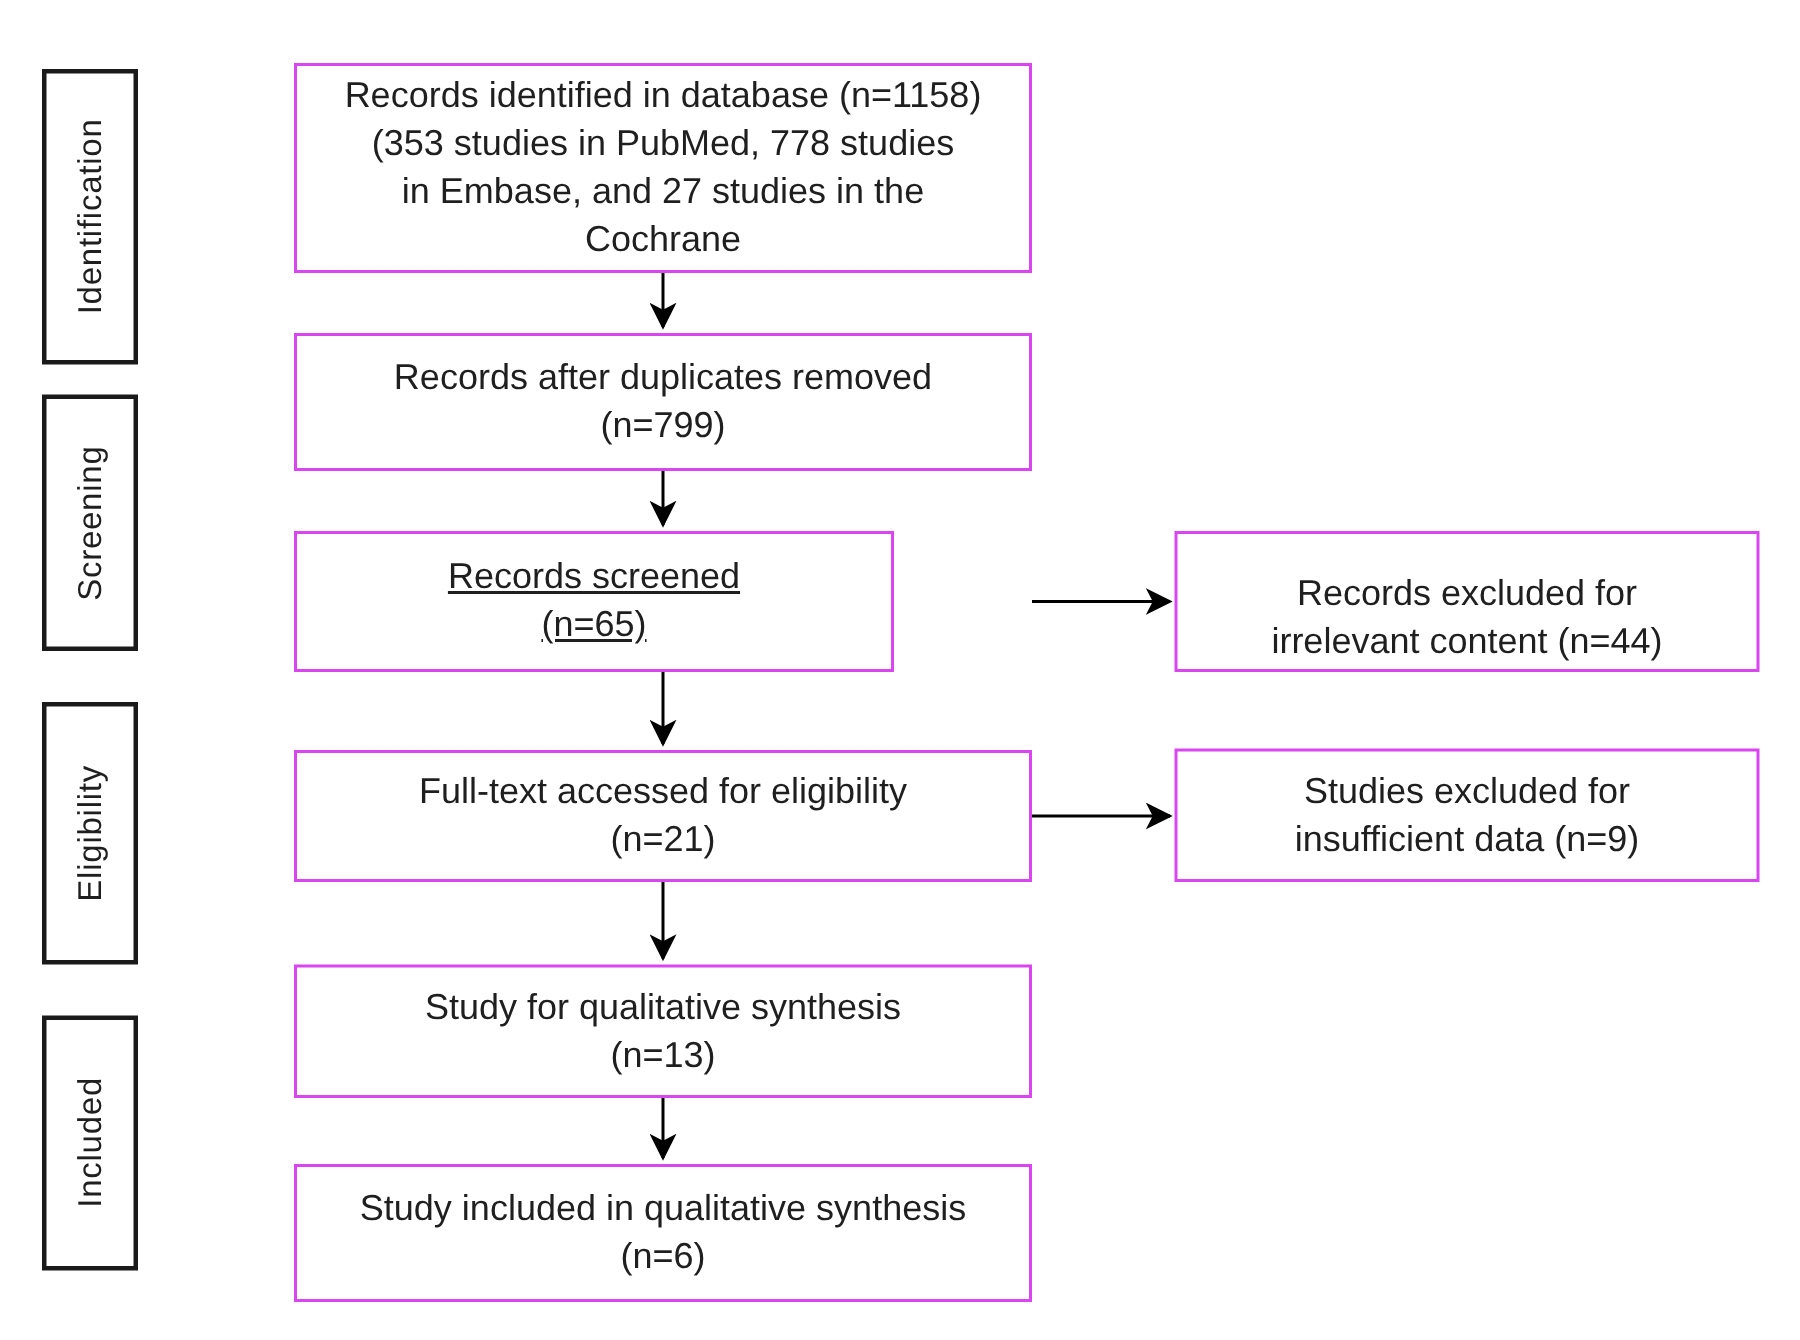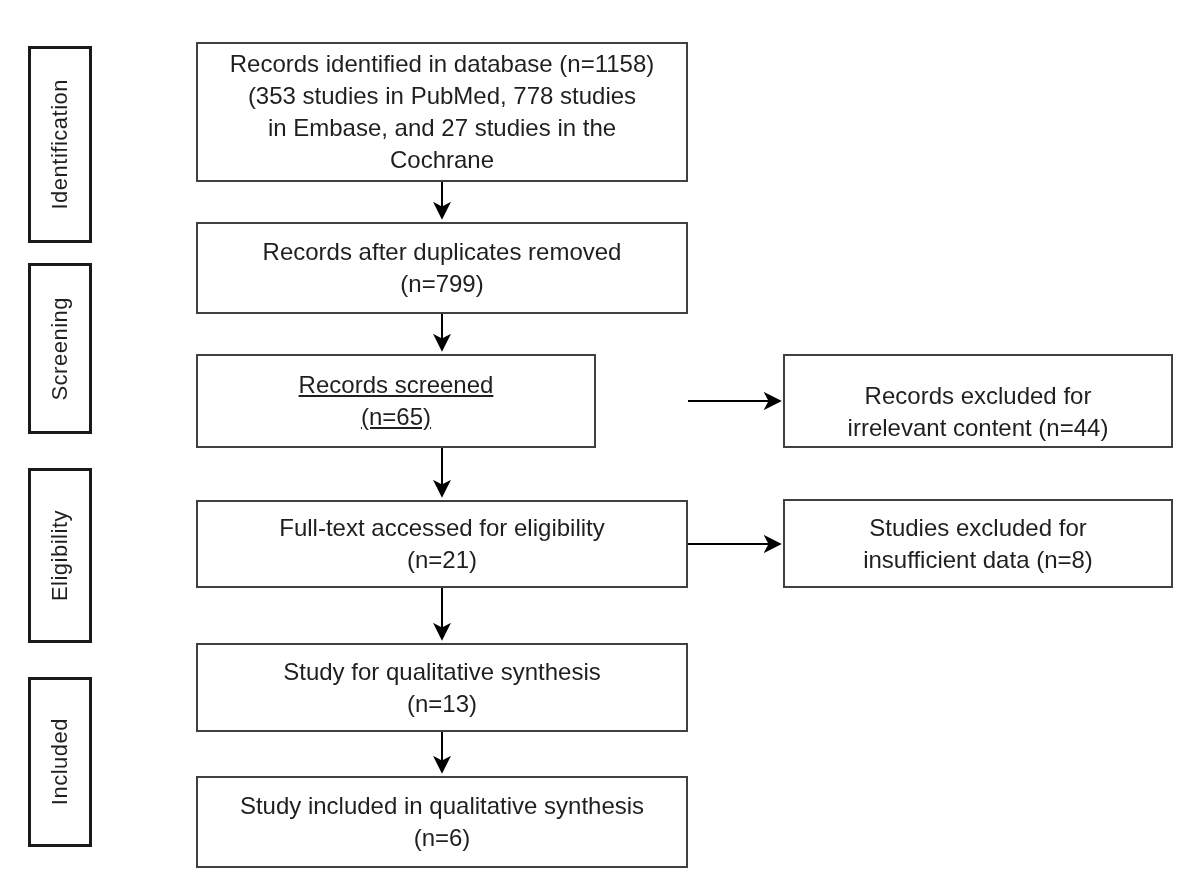--- a/index.html
+++ b/index.html
@@ -7,21 +7,21 @@
     position: relative;
     width: 1200px;
     height: 893px;
     background: #ffffff;
     font-family: "Liberation Sans", "DejaVu Sans", sans-serif;
     color: #1f1f1f;
     overflow: hidden;
   }
   .box {
     position: absolute;
-    border: 2px solid #404040;
+    border: 2px solid #d946ef;
     background: #ffffff;
     display: flex;
     align-items: center;
     justify-content: center;
     text-align: center;
     box-sizing: border-box;
   }
   .box .txt {
     white-space: pre-line;
     font-size: 24px;
@@ -111,21 +111,21 @@
     <span class="txt">Study included in qualitative synthesis
 (n=6)</span>
   </div>
 
   <div class="box" id="box-excluded-irrelevant">
     <span class="txt">Records excluded for
 irrelevant content (n=44)</span>
   </div>
   <div class="box" id="box-excluded-insufficient">
     <span class="txt">Studies excluded for
-insufficient data (n=8)</span>
+insufficient data (n=9)</span>
   </div>
 
   <svg id="arrow-layer" viewBox="0 0 1200 893" xmlns="http://www.w3.org/2000/svg">
     <defs>
       <marker id="stealth" viewBox="0 0 10 10" refX="9" refY="5" markerWidth="9" markerHeight="9" orient="auto-start-reverse">
         <path d="M 0 0 L 10 5 L 0 10 L 2.6 5 z" fill="#000000"></path>
       </marker>
     </defs>
     <line x1="442" y1="182" x2="442" y2="218" stroke="#000000" stroke-width="2" marker-end="url(#stealth)"></line>
     <line x1="442" y1="314" x2="442" y2="350" stroke="#000000" stroke-width="2" marker-end="url(#stealth)"></line>

